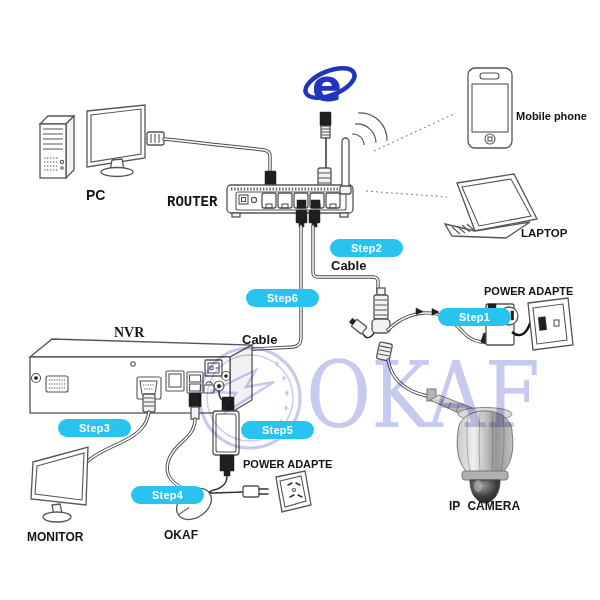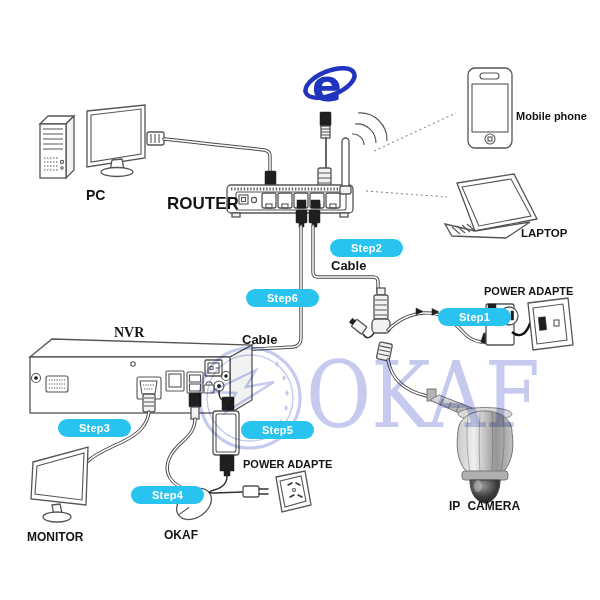--- a/index.html
+++ b/index.html
@@ -285,21 +285,21 @@
     <path d="M277,361 l2,3 -2,3 -2,-3 z"></path>
         <path d="M284,375 l2,3 -2,3 -2,-3 z"></path>
     <path d="M287,390 l2,3 -2,3 -2,-3 z"></path>
         <path d="M286,405 l2,3 -2,3 -2,-3 z"></path>
     <path d="M281,419 l2,3 -2,3 -2,-3 z"></path>
   </g>
   <text class="wmtext" x="306" y="427" font-size="92" fill="#c5caee" textLength="234" lengthAdjust="spacingAndGlyphs">OKAF</text>
 </svg>
 
 <div class="lbl" style="left:86px;top:187px;font-size:14px;">PC</div>
-<div class="lbl" style="left:167px;top:194px;font-size:17px;">ROUTER</div>
+<div class="lbl" style="left:167px;top:194px;font-size:14px;font-family:Liberation Mono, monospace;">ROUTER</div>
 <div class="lbl" style="left:516px;top:110px;font-size:11px;">Mobile phone</div>
 <div class="lbl" style="left:521px;top:227px;font-size:11.5px;">LAPTOP</div>
 <div class="lbl" style="left:114px;top:325px;font-size:14px;font-family:Liberation Serif, serif;">NVR</div>
 <div class="lbl" style="left:331px;top:258px;font-size:13px;">Cable</div>
 <div class="lbl" style="left:242px;top:332px;font-size:13px;">Cable</div>
 <div class="lbl" style="left:484px;top:285px;font-size:11px;">POWER ADAPTE</div>
 <div class="lbl" style="left:243px;top:458px;font-size:11px;">POWER ADAPTE</div>
 <div class="lbl" style="left:27px;top:530px;font-size:12px;">MONITOR</div>
 <div class="lbl" style="left:164px;top:528px;font-size:12px;">OKAF</div>
 <div class="lbl" style="left:449px;top:499px;font-size:12px;word-spacing:4px;text-align:center;">IP CAMERA</div>

